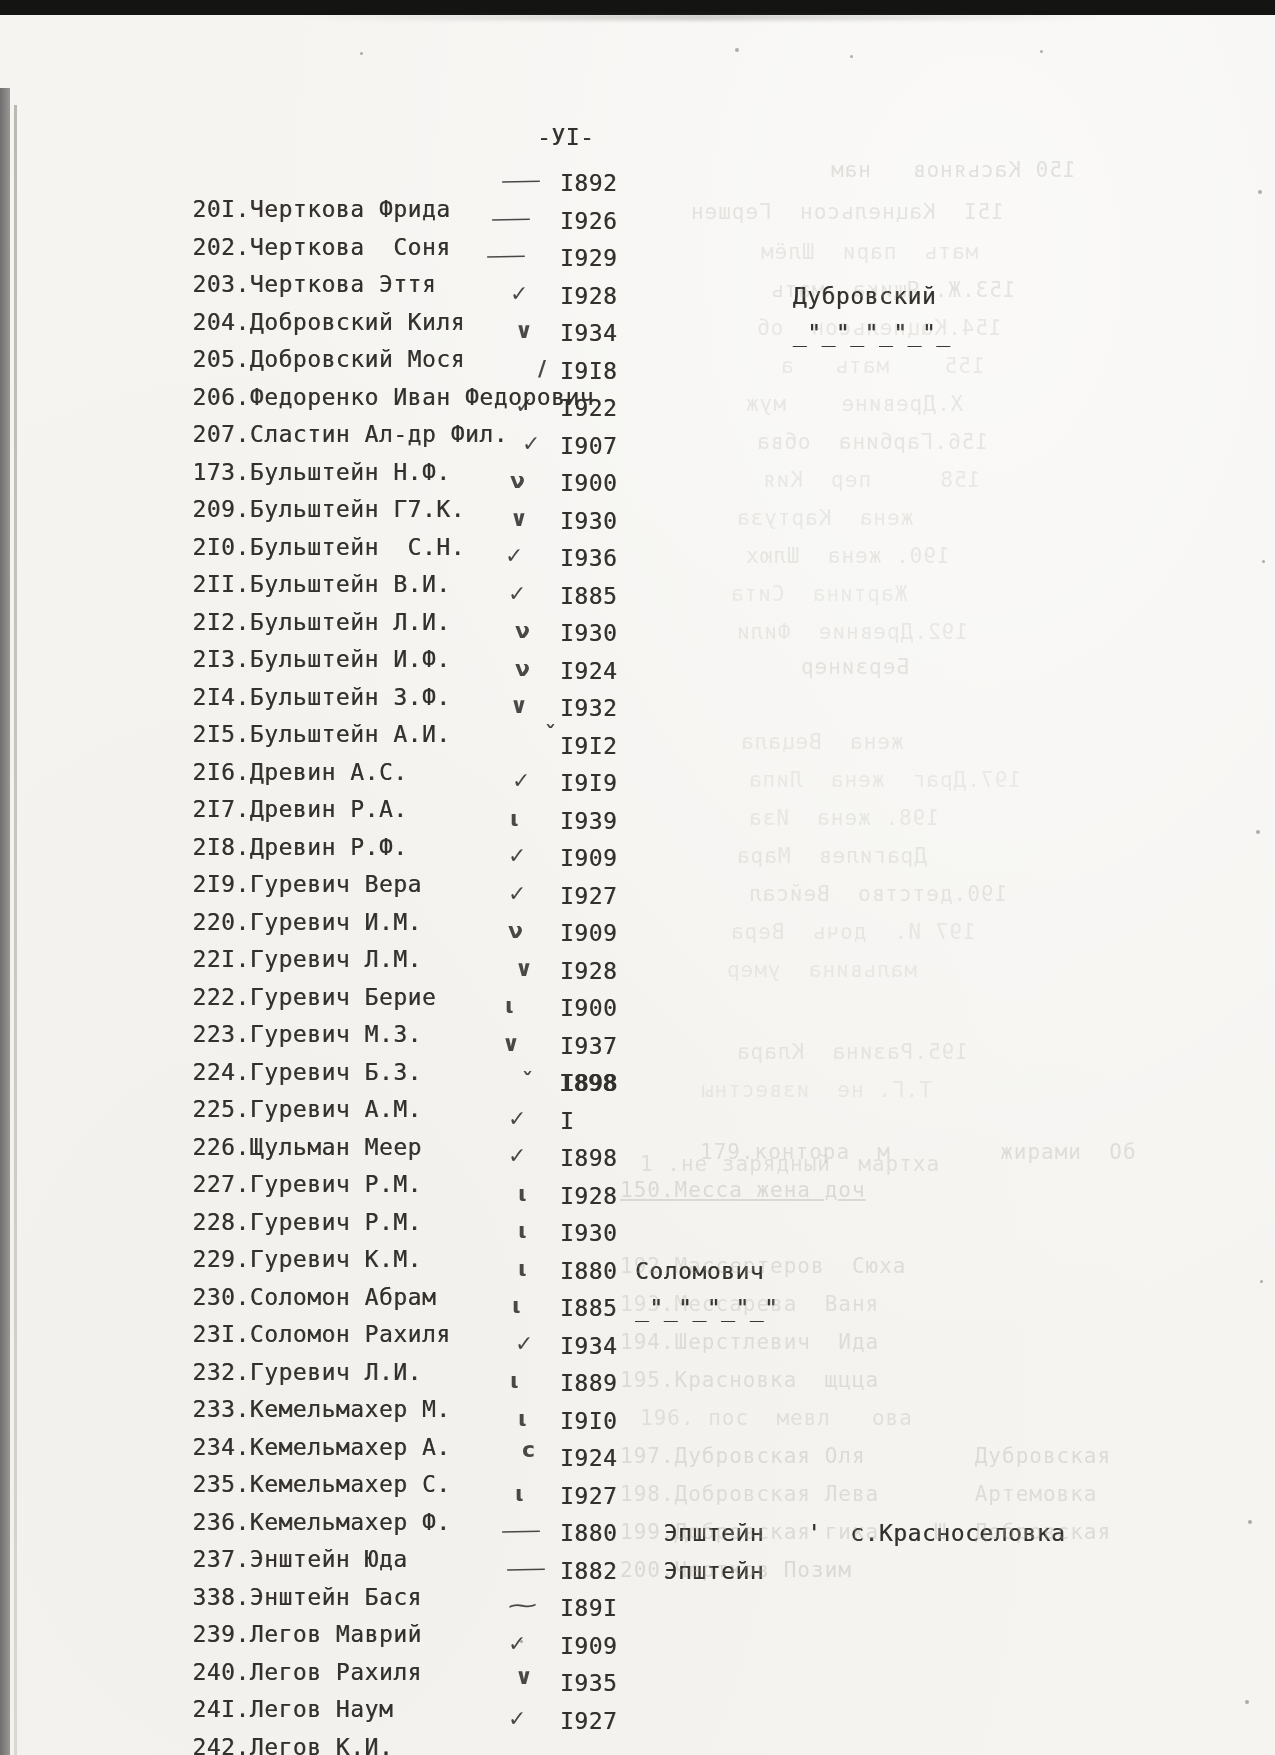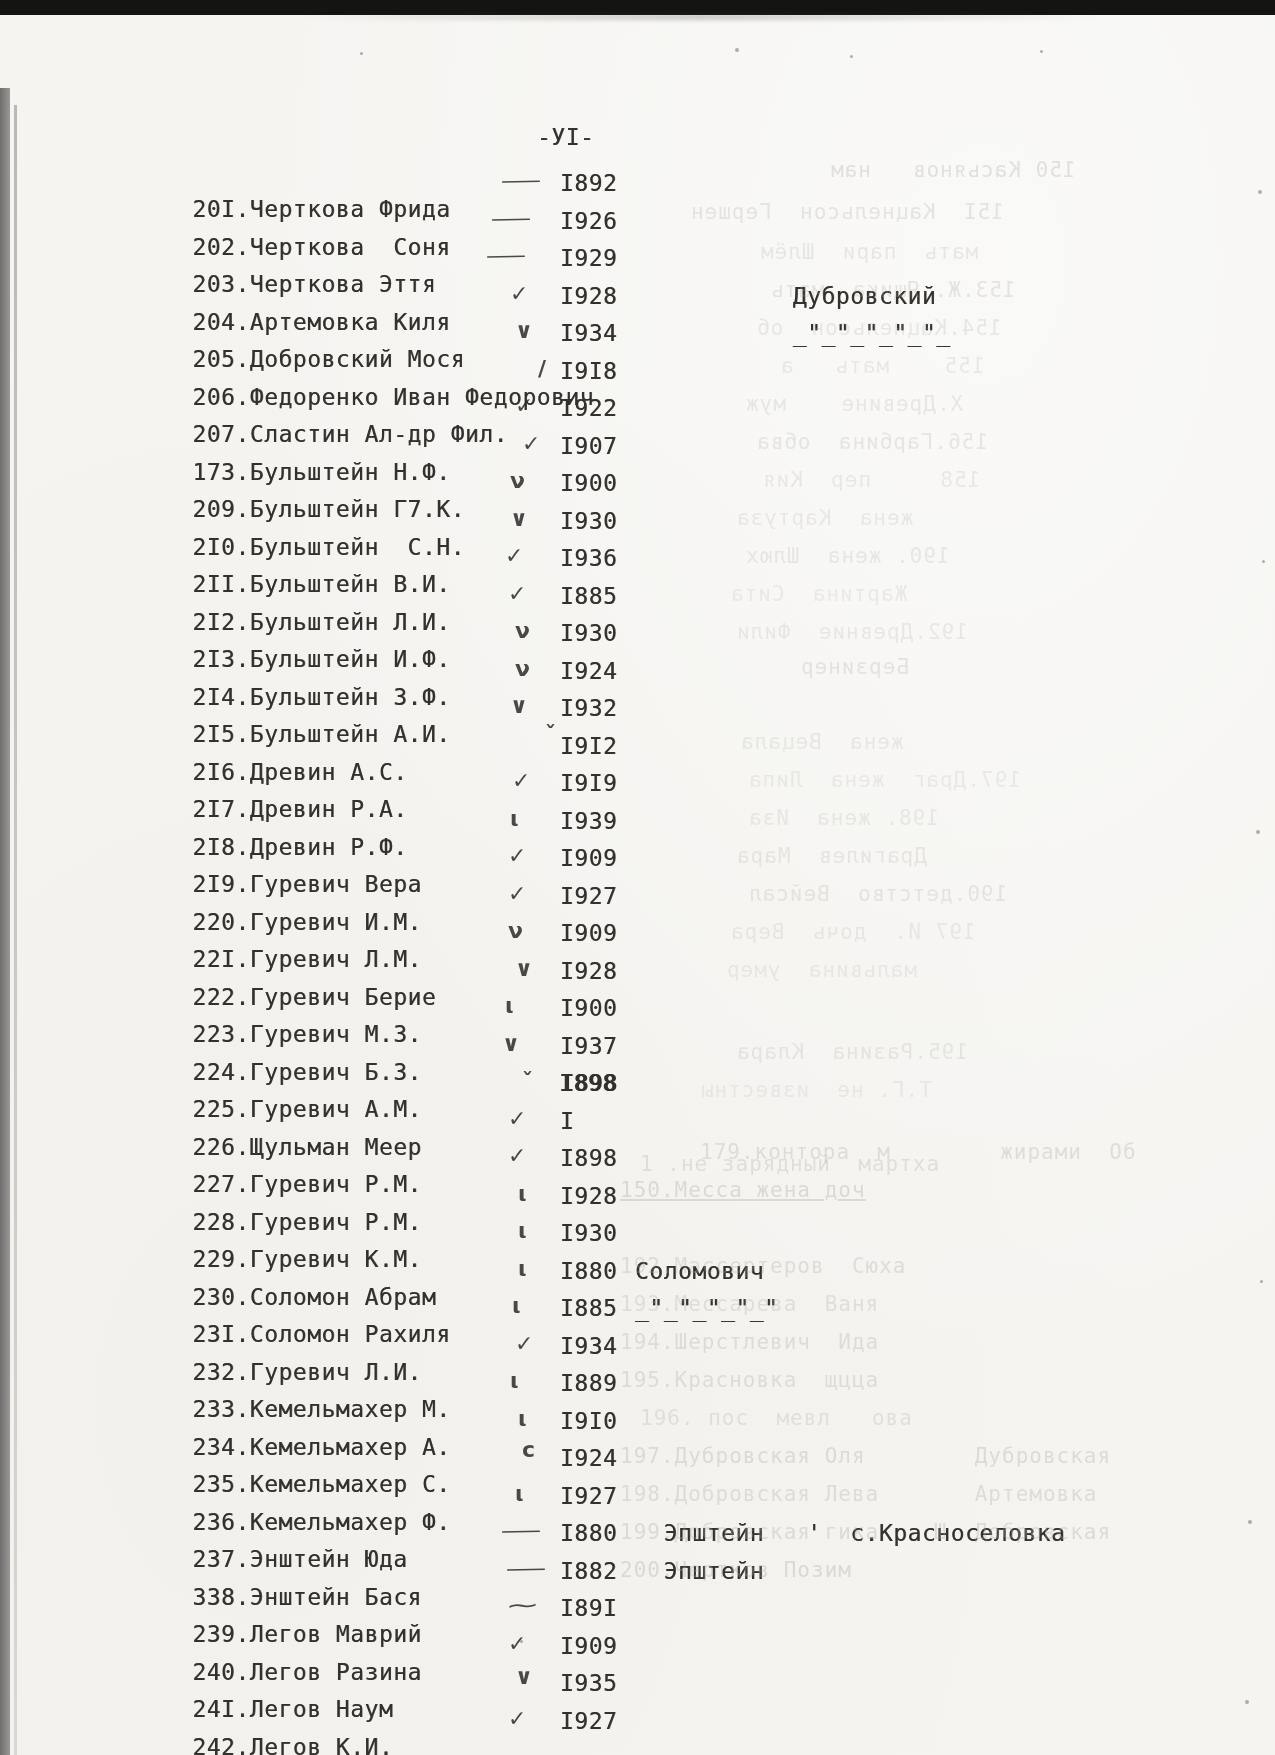--- a/index.html
+++ b/index.html
@@ -64,21 +64,21 @@
   </div>
 
   <div class="row" style="top: 245px;">
     <span class="c-num">203.</span><span class="c-name">Черткова Эття</span>
     <span class="c-mark dash" style="left: 350px;">—</span>
     <span class="c-year">I929</span>
     <span class="c-ann"></span>
   </div>
 
   <div class="row" style="top: 282.5px;">
-    <span class="c-num">204.</span><span class="c-name">Артемовка Киля</span>
+    <span class="c-num">204.</span><span class="c-name">Добровский Киля</span>
     <span class="c-mark" style="left: 375px;">✓</span>
     <span class="c-year">I928</span>
     <span class="c-ann">           Дубровский</span>
   </div>
 
   <div class="row" style="top: 320px;">
     <span class="c-num">205.</span><span class="c-name">Добровский Мося</span>
     <span class="c-mark" style="left: 380px;">∨</span>
     <span class="c-year">I934</span>
     <span class="c-ann">           _"_"_"_"_"_</span>
@@ -315,21 +315,21 @@
   </div>
 
   <div class="row" style="top: 1595px;">
     <span class="c-num">239.</span><span class="c-name">Легов Маврий</span>
     <span class="c-mark dash" style="left: 370px;">~</span>
     <span class="c-year">I89I</span>
     <span class="c-ann"></span>
   </div>
 
   <div class="row" style="top: 1632.5px;">
-    <span class="c-num">240.</span><span class="c-name">Легов Разина</span>
+    <span class="c-num">240.</span><span class="c-name">Легов Рахиля</span>
     <span class="c-mark" style="left: 373px;">✓</span>
     <span class="c-year">I909</span>
     <span class="c-ann"></span>
   </div>
 
   <div class="row" style="top: 1670px;">
     <span class="c-num">24I.</span><span class="c-name">Легов Наум</span>
     <span class="c-mark" style="left: 380px; top: -6px;">∨</span>
     <span class="c-year">I935</span>
     <span class="c-ann"></span>

